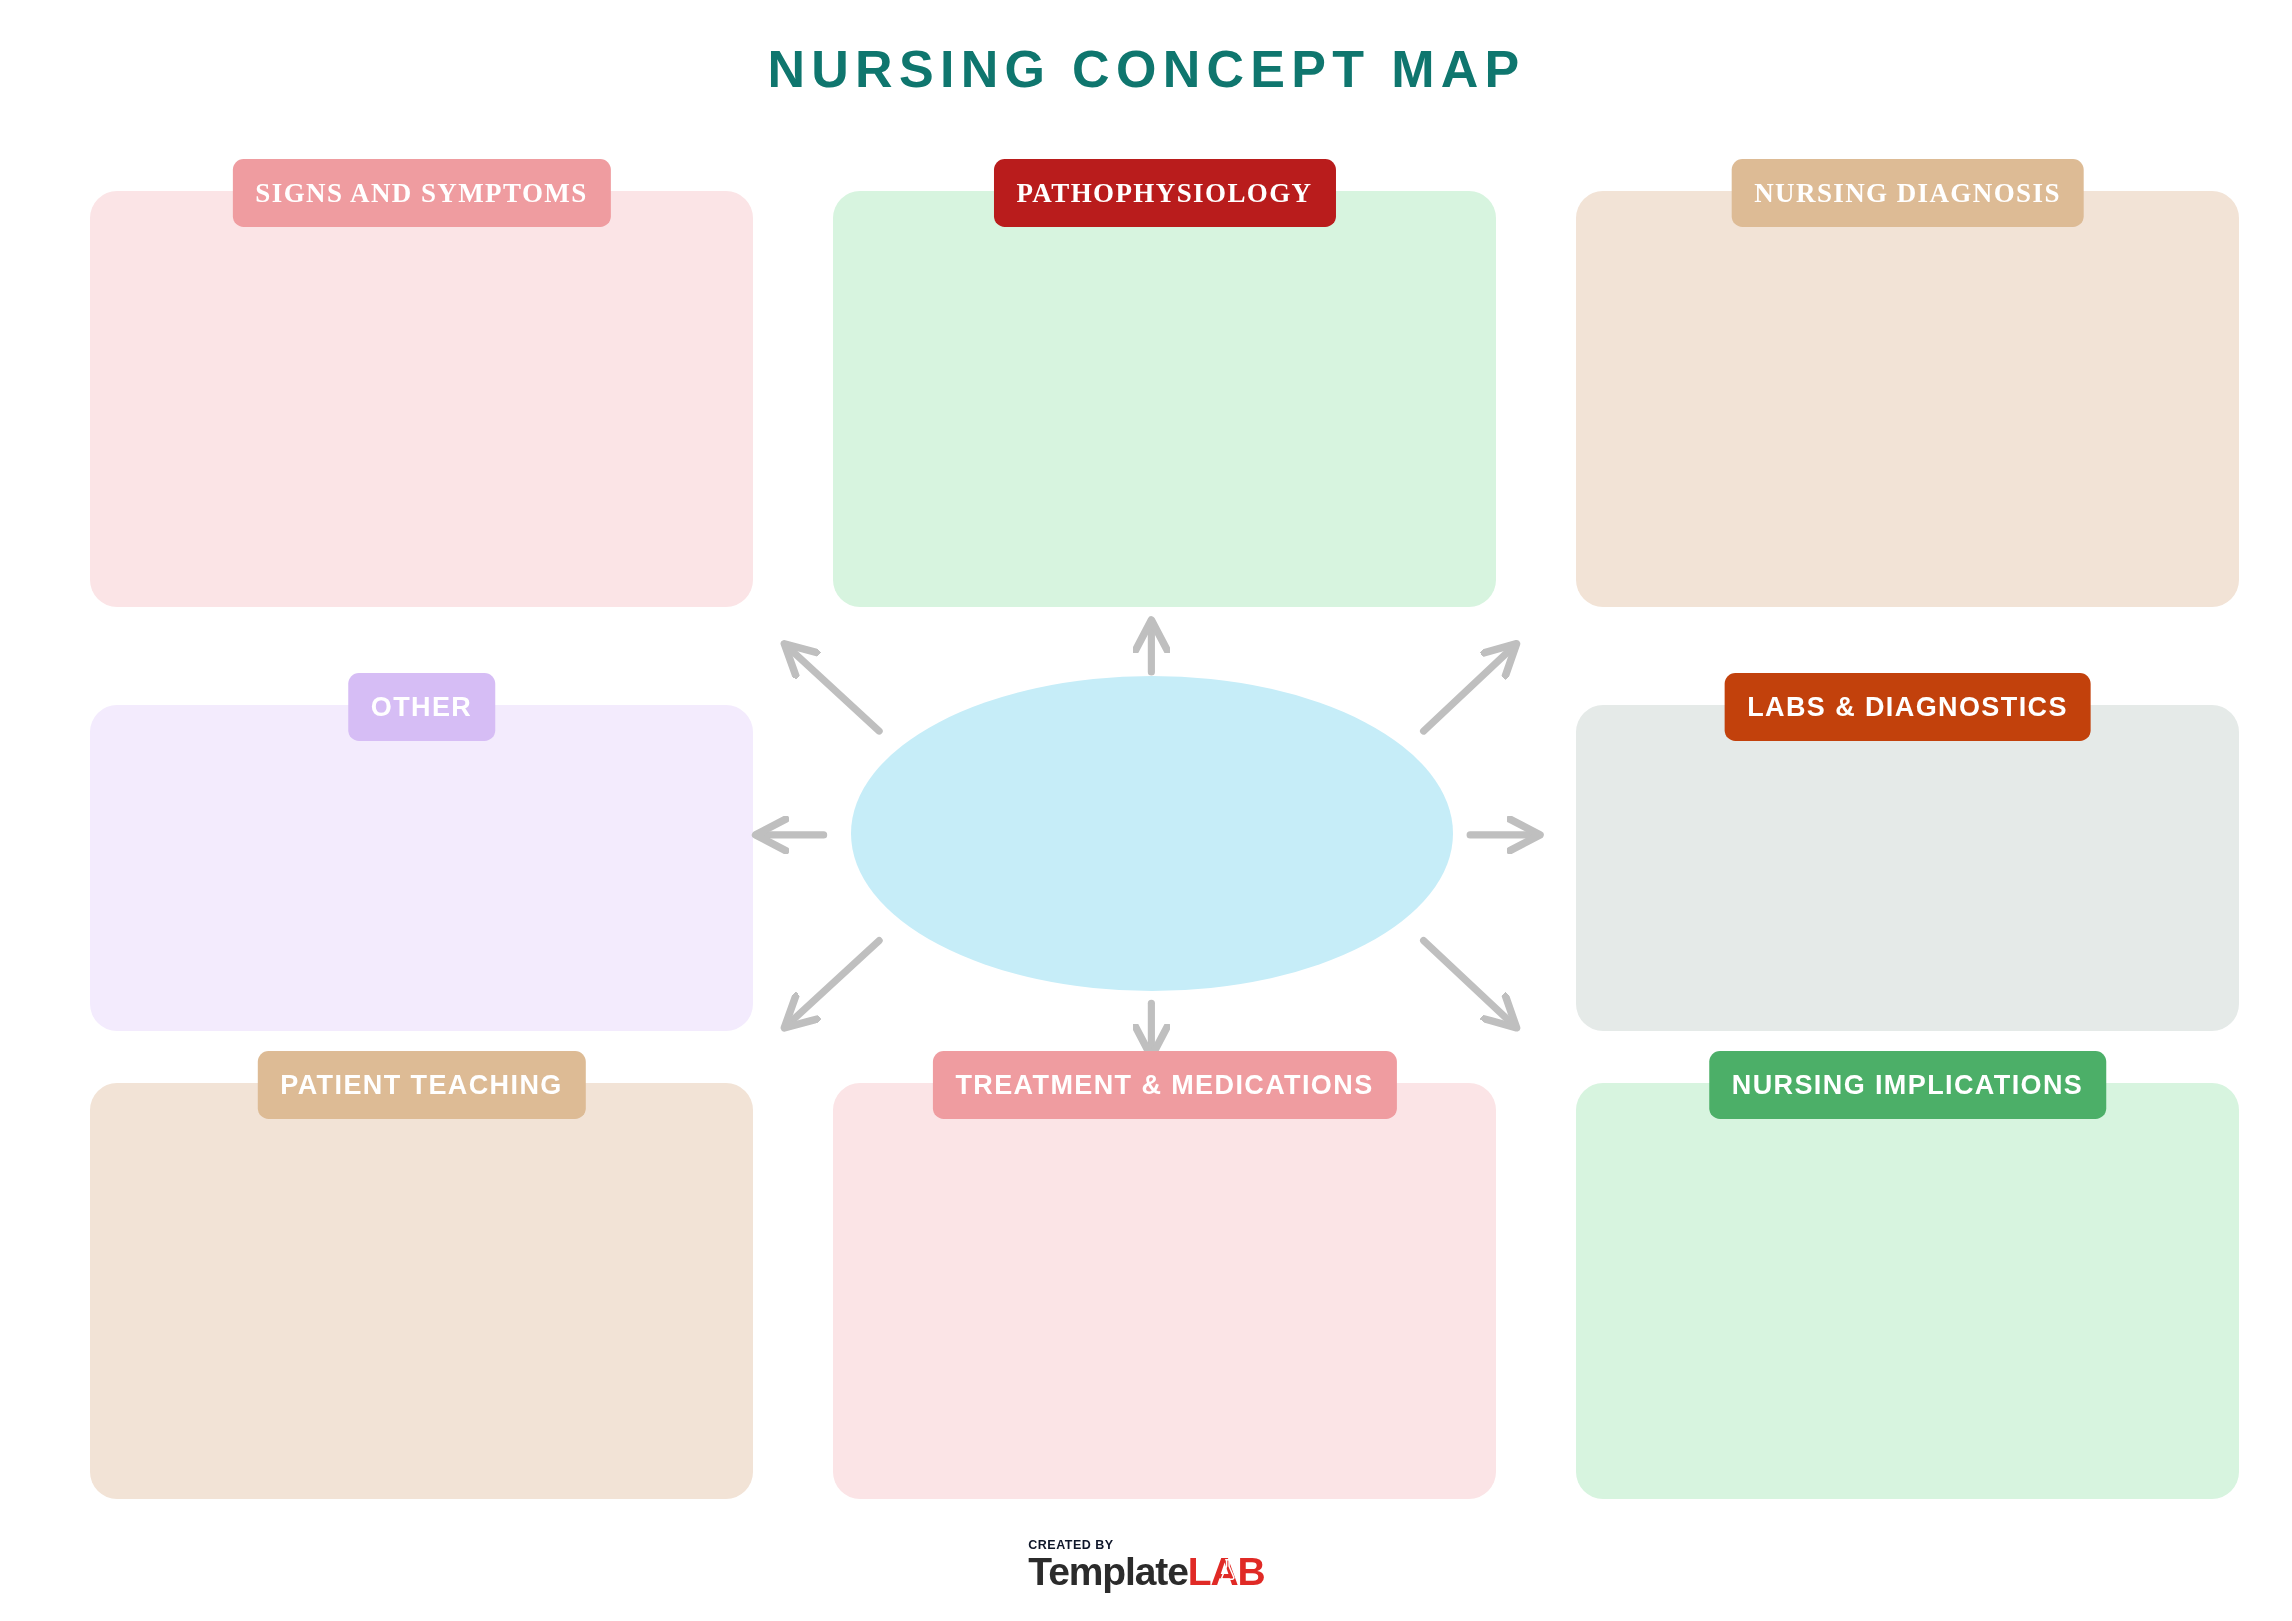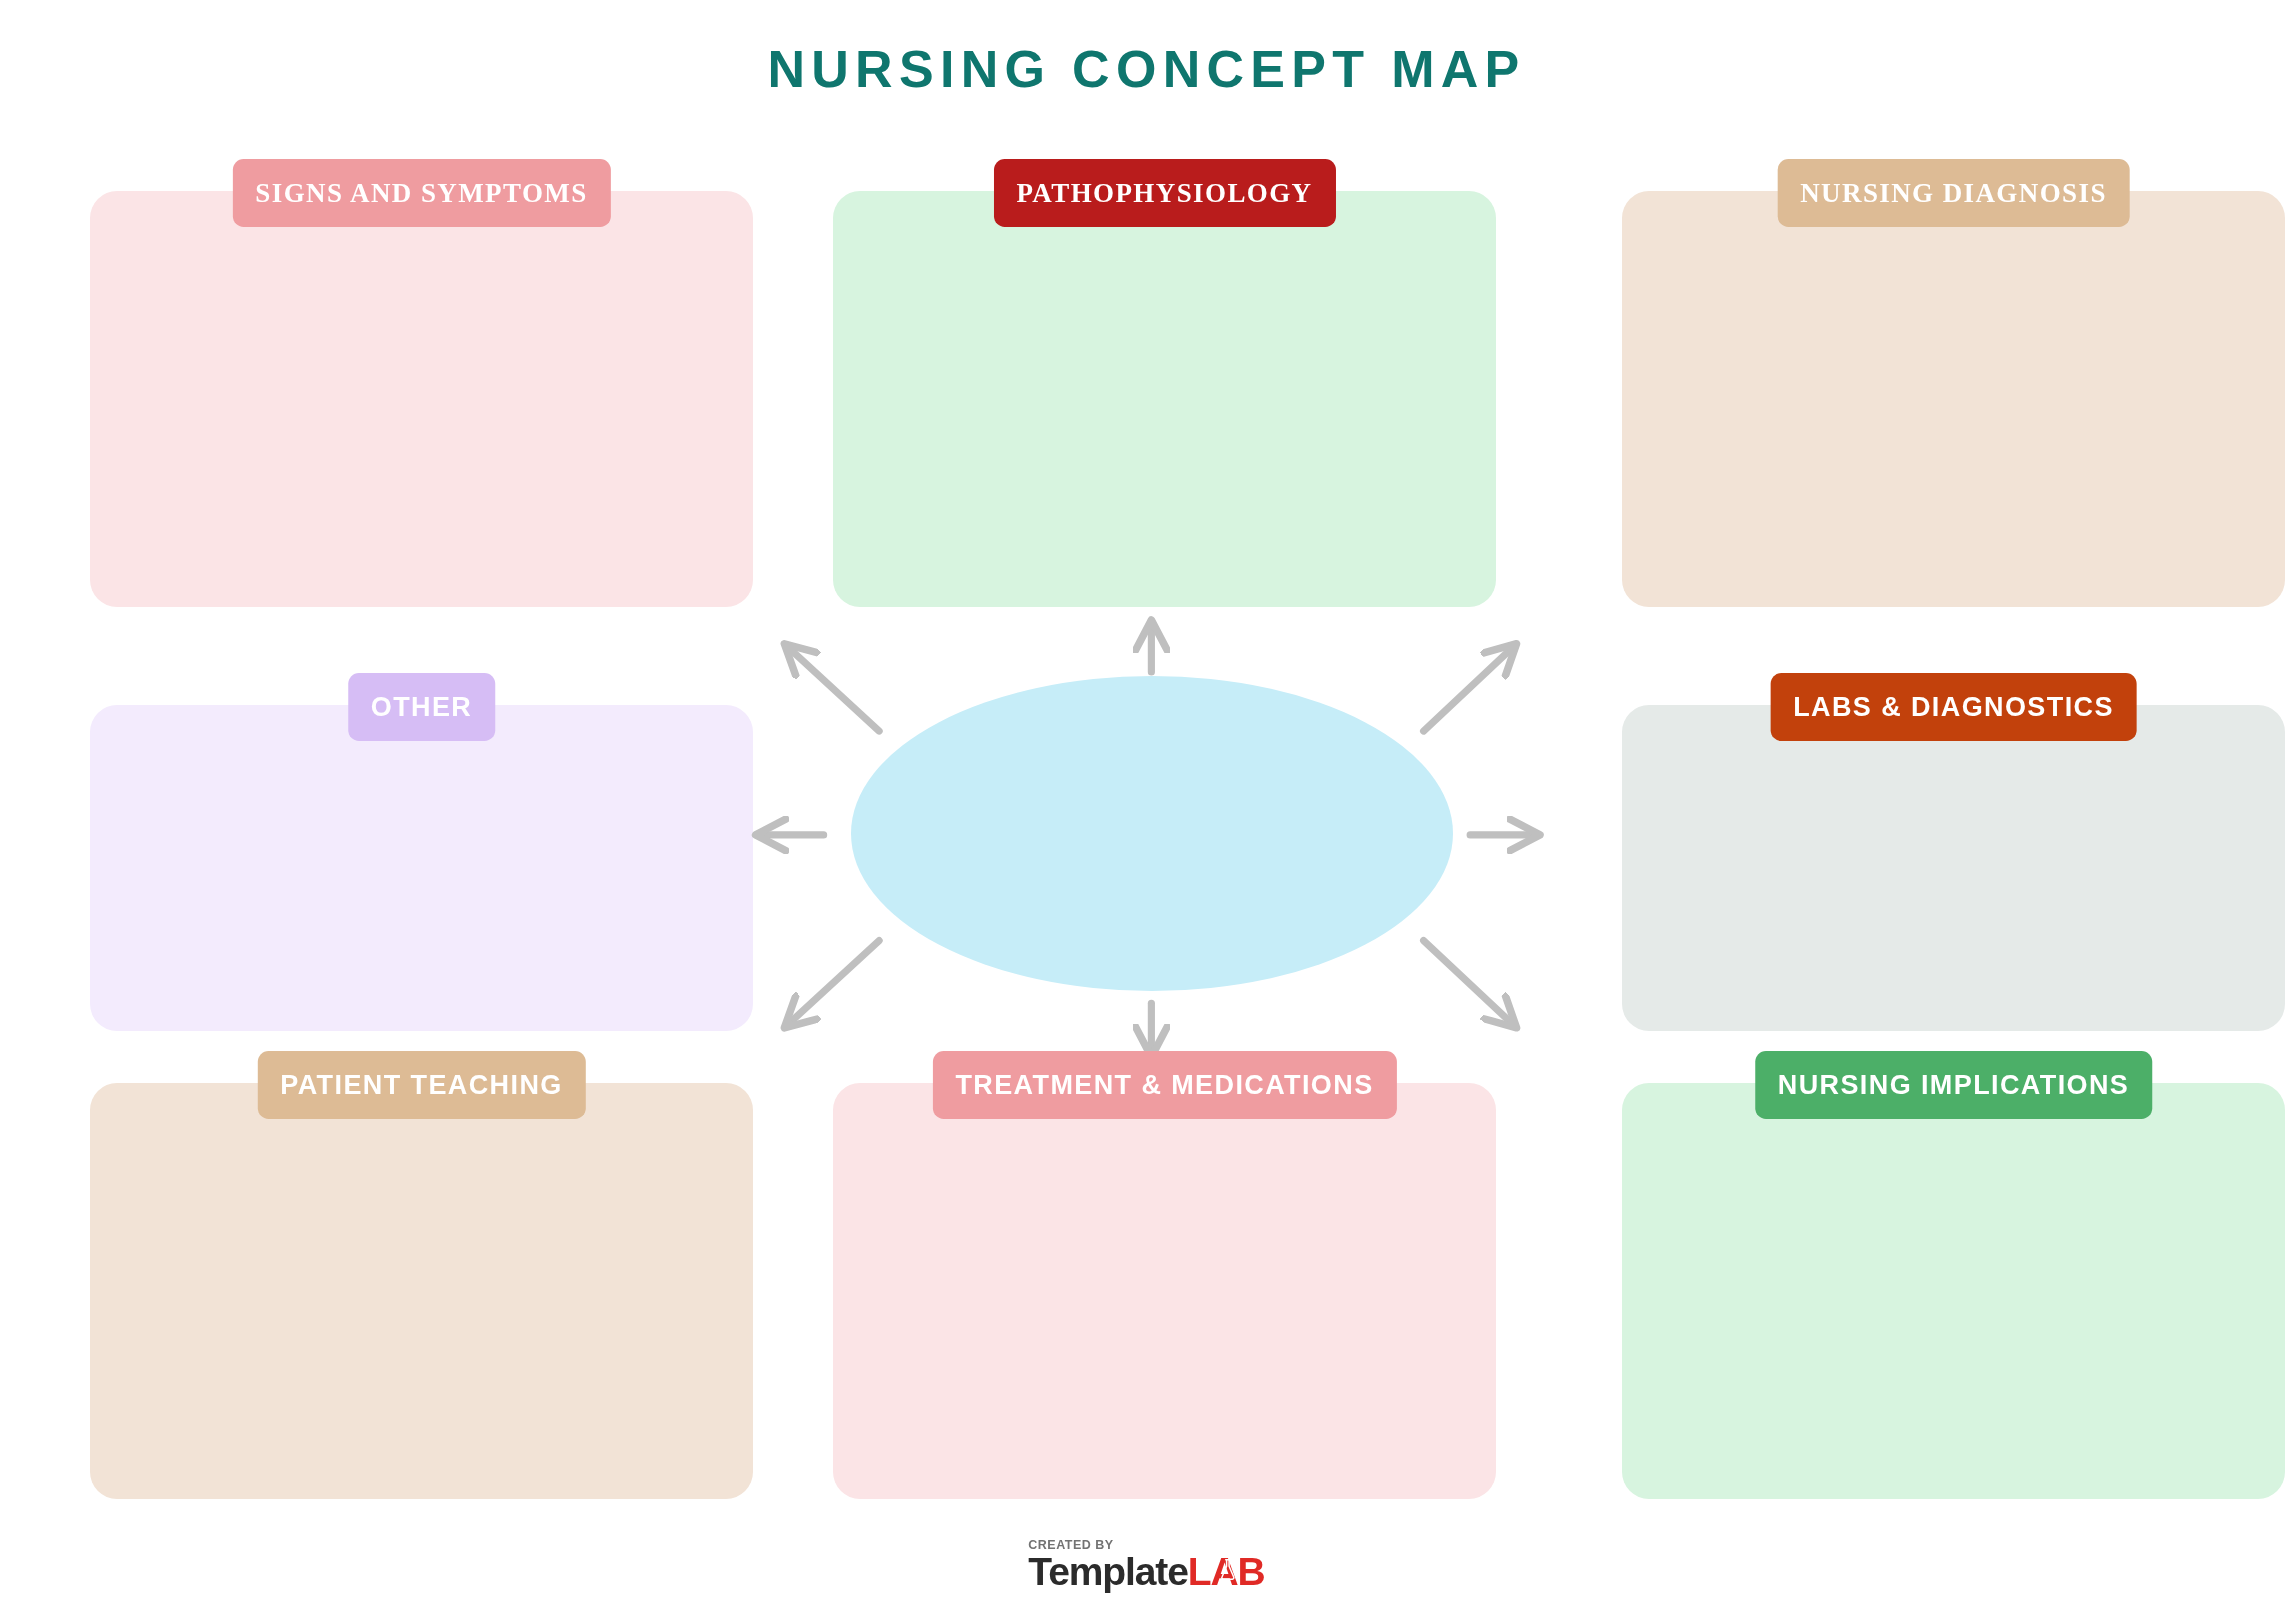--- a/index.html
+++ b/index.html
@@ -79,21 +79,21 @@
     line-height: 1.45;
     color: #4a4a4a;
     overflow: hidden;
     z-index: 2;
     white-space: pre-wrap;
   }
 
   
   .col-left   { left: 90px;  width: 663px; }
   .col-mid    { left: 833px;  width: 663px; }
-  .col-right  { left: 1576px; width: 663px; margin-left: 46px; }
+  .col-right  { left: 1576px; width: 663px; }
 
   .row-top    { top: 159px;   height: 448px; font-family: Liberation Serif, serif; }
   .row-mid    { top: 673px;   height: 358px; }
   .row-bot    { top: 1051px;  height: 448px; }
 
   
   .tab-center { left: 50%; transform: translateX(-50%); }
 
   
   #center-cluster {
@@ -132,21 +132,21 @@
   }
   .logo-inner {
     display: inline-block;
     position: relative;
     text-align: left;
   }
   #logo-created-by {
     font-size: 12.5px;
     font-weight: bold;
     letter-spacing: 0.5px;
-    color: #737373;
+    color: #0f172a;
     display: block;
     margin-bottom: 0.9px;
   }
   .logo-wordmark {
     display: block;
     font-size: 39px;
     font-weight: bold;
     letter-spacing: -1.1px;
     line-height: 1;
   }

